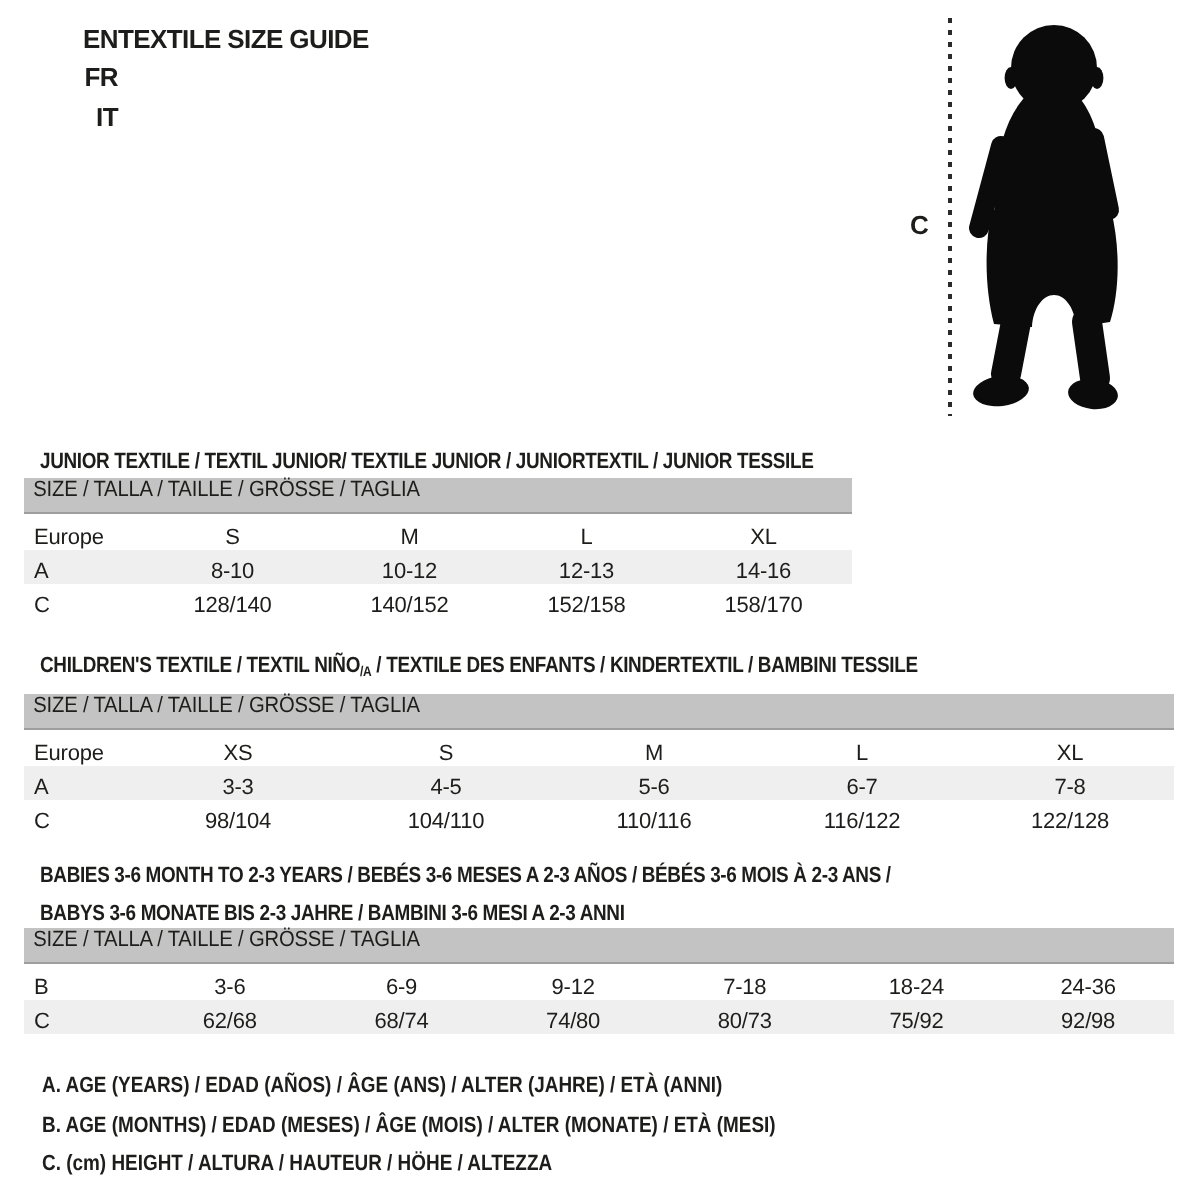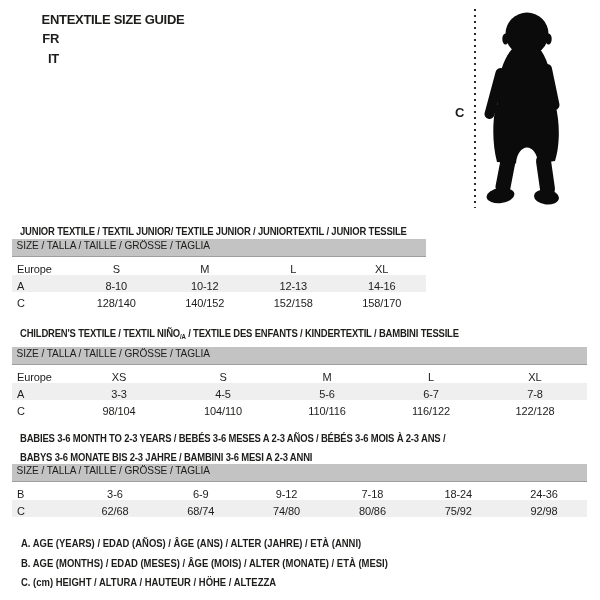--- a/index.html
+++ b/index.html
@@ -155,21 +155,21 @@
       <span class="cell">9-12</span>
       <span class="cell">7-18</span>
       <span class="cell">18-24</span>
       <span class="cell">24-36</span>
     </div>
     <div class="trow stripe">
       <span class="lbl">C</span>
       <span class="cell">62/68</span>
       <span class="cell">68/74</span>
       <span class="cell">74/80</span>
-      <span class="cell">80/86</span>
+      <span class="cell">80/73</span>
       <span class="cell">75/92</span>
       <span class="cell">92/98</span>
     </div>
   </div>
 
   <div class="legend">
     <div>A. AGE (YEARS) / EDAD (AÑOS) / ÂGE (ANS) / ALTER (JAHRE) / ETÀ (ANNI)</div>
     <div>B. AGE (MONTHS) / EDAD (MESES) / ÂGE (MOIS) / ALTER (MONATE) / ETÀ (MESI)</div>
     <div>C. (cm) HEIGHT / ALTURA / HAUTEUR / HÖHE / ALTEZZA</div>
   </div>

